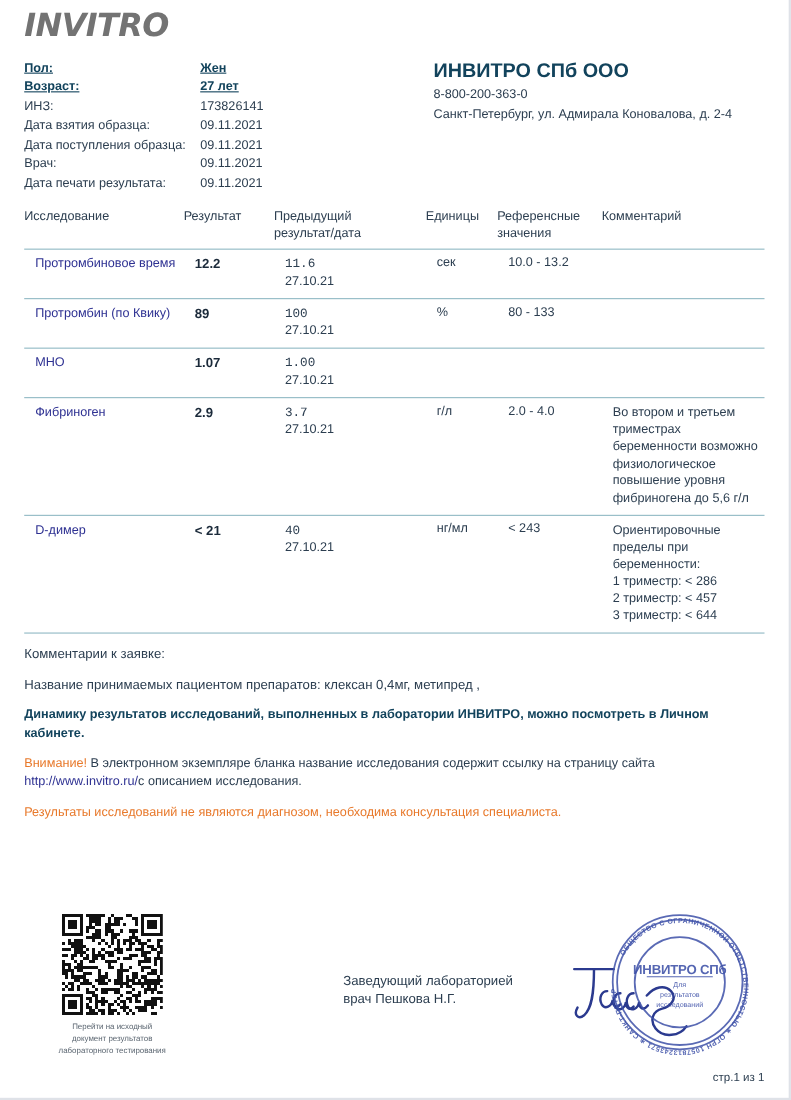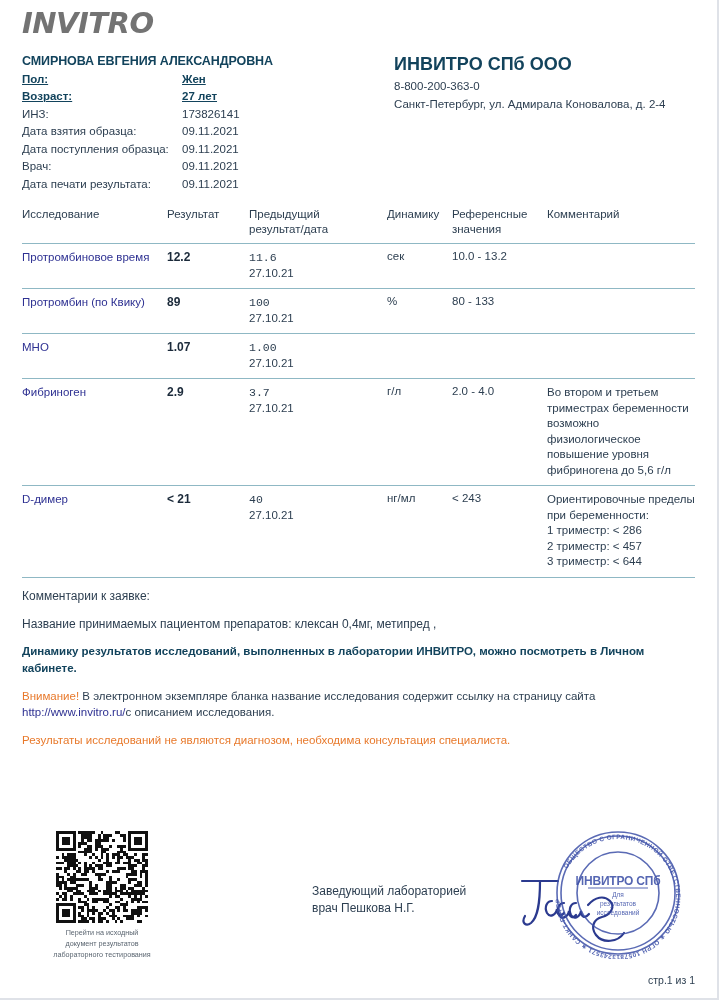--- a/index.html
+++ b/index.html
@@ -95,20 +95,21 @@
     font-size: 11.5px;
     color: #2c3e50;
     align-items: flex-start;
   }
   .tbl-end { border-top: 1px solid #8fb8c4; }
 
   .test-name {
     color: #2E3192;
     line-height: 1.3;
     padding-right: 3px;
+    margin-left: 10px;
   }
   .res-val {
     font-weight: bold;
     color: #1b2a3a;
     font-size: 12px;
   }
   .prev-val { line-height: 1.35; font-family: Liberation Mono, monospace; }
   .prev-date { line-height: 1.35; }
   .comment-cell { line-height: 1.35; }
 
@@ -190,21 +191,20 @@
 
 <div class="page">
   <div class="inner">
 
     <div class="logo-wrap">
       <div class="logo">INVITRO</div>
     </div>
 
     <div class="header">
       <div class="hdr-left">
-        <div class="patient-name">СМИРНОВА ЕВГЕНИЯ АЛЕКСАНДРОВНА</div>
         <div id="patient-fields">
             <div class="info-row strong">
               <div class="info-label">Пол:</div>
               <div class="info-value">Жен</div>
             </div>
             <div class="info-row strong">
               <div class="info-label">Возраст:</div>
               <div class="info-value">27 лет</div>
             </div>
             <div class="info-row">
@@ -237,21 +237,21 @@
     </div>
 
     <div class="tbl">
       <div class="thead">
         <div class="c-test">Исследование</div>
         <div class="c-res">Результат</div>
         <div class="c-prev">
           <div>Предыдущий</div>
           <div>результат/дата</div>
         </div>
-        <div class="c-unit">Динамику</div>
+        <div class="c-unit">Единицы</div>
         <div class="c-ref">
           <div>Референсные</div>
           <div>значения</div>
         </div>
         <div class="c-com">Комментарий</div>
       </div>
       <div id="table-rows">
           <div class="trow">
             <div class="c-test test-name">Протромбиновое время</div>
             <div class="c-res res-val">12.2</div>

